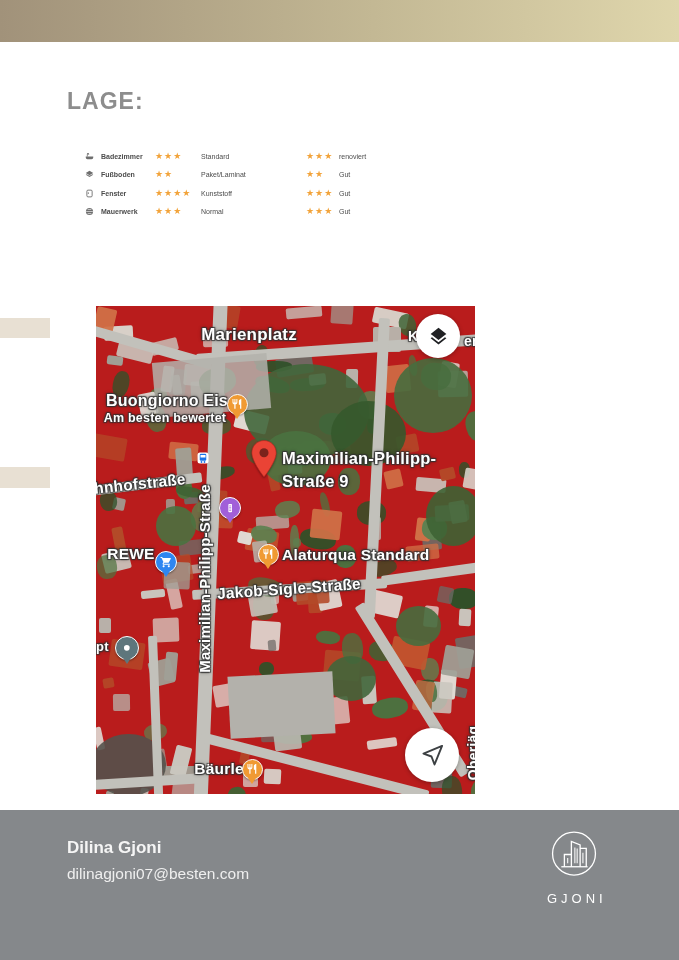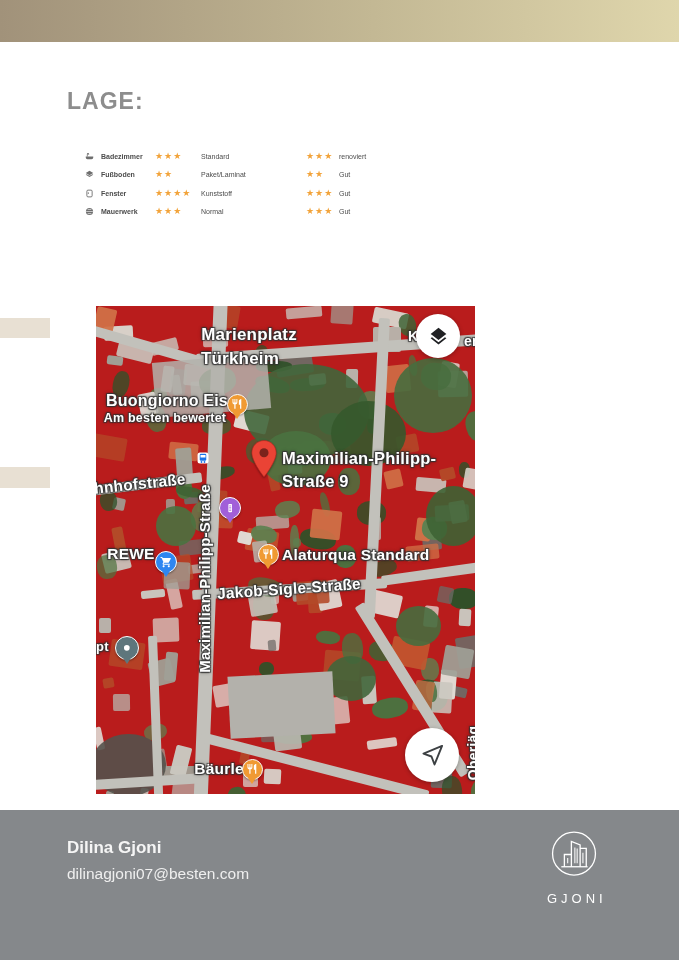--- a/index.html
+++ b/index.html
@@ -286,21 +286,20 @@
     <div class="road" style="left: 268px; top: 296px; width: 200px; height: 11px; transform: rotate(58deg);"></div>
     <div class="road" style="left: 96px; top: 284px; width: 195px; height: 10px; transform: rotate(-3.5deg);"></div>
     <div class="road" style="left: 285px; top: 270px; width: 100px; height: 10px; transform: rotate(-8deg);"></div>
     <div class="road" style="left: -6px; top: 180px; width: 112px; height: 10px; transform: rotate(-7deg);"></div>
     <div class="road" style="left: 52px; top: 330px; width: 9px; height: 160px; transform: rotate(-2.2deg);"></div>
     <div class="road" style="left: -5px; top: 474px; width: 112px; height: 10px; transform: rotate(-3.5deg);"></div>
     <div class="road" style="left: 106px; top: 426px; width: 235px; height: 10px; transform: rotate(14.5deg);"></div>
     <div class="plaza" style="left: 58px; top: 52px; width: 115px; height: 55px; opacity: 0.85; transform: rotate(-5deg);"></div>
     <div class="plaza" style="left: 133px; top: 368px; width: 105px; height: 62px; opacity: 1; transform: rotate(-3deg);"></div>
     <div class="map-label" style="left: 73px; top: 19px; width: 160px; font-size: 17px; text-align: center;">Marienplatz</div>
-    <div class="map-label" style="left: 64px; top: 43px; width: 160px; font-size: 17px; text-align: center;">Türkheim</div>
     <div class="map-label" style="left: 6px; top: 86px; width: 130px; font-size: 16px; text-align: center;">Buongiorno Eis</div>
     <div class="map-label" style="left: -1px; top: 105px; width: 140px; font-size: 12.5px; text-align: center;">Am besten bewertet</div>
     <div class="map-label" style="left: 186px; top: 143px; width: 180px; font-size: 16.5px;">Maximilian-Philipp-</div>
     <div class="map-label" style="left: 186px; top: 166px; width: 120px; font-size: 16.5px;">Straße 9</div>
     <div class="map-label" style="left: -2px; top: 168px; width: 110px; font-size: 15.5px; transform: rotate(-6deg);">hnhofstraße</div>
     <div class="map-label" style="left: 8px; top: 264px; width: 200px; font-size: 15px; text-align: center; transform: rotate(-90deg);">Maximilian-Philipp-Straße</div>
     <div class="map-label" style="left: 5px; top: 239px; width: 60px; font-size: 15.5px; text-align: center;">REWE</div>
     <div class="map-label" style="left: 186px; top: 240px; width: 170px; font-size: 15.5px;">Alaturqua Standard</div>
     <div class="map-label" style="left: 103px; top: 274px; width: 180px; font-size: 15.5px; text-align: center; transform: rotate(-4deg);">Jakob-Sigle-Straße</div>
     <div class="map-label" style="left: 0px; top: 333px; width: 24px; font-size: 13px;">pt</div>

